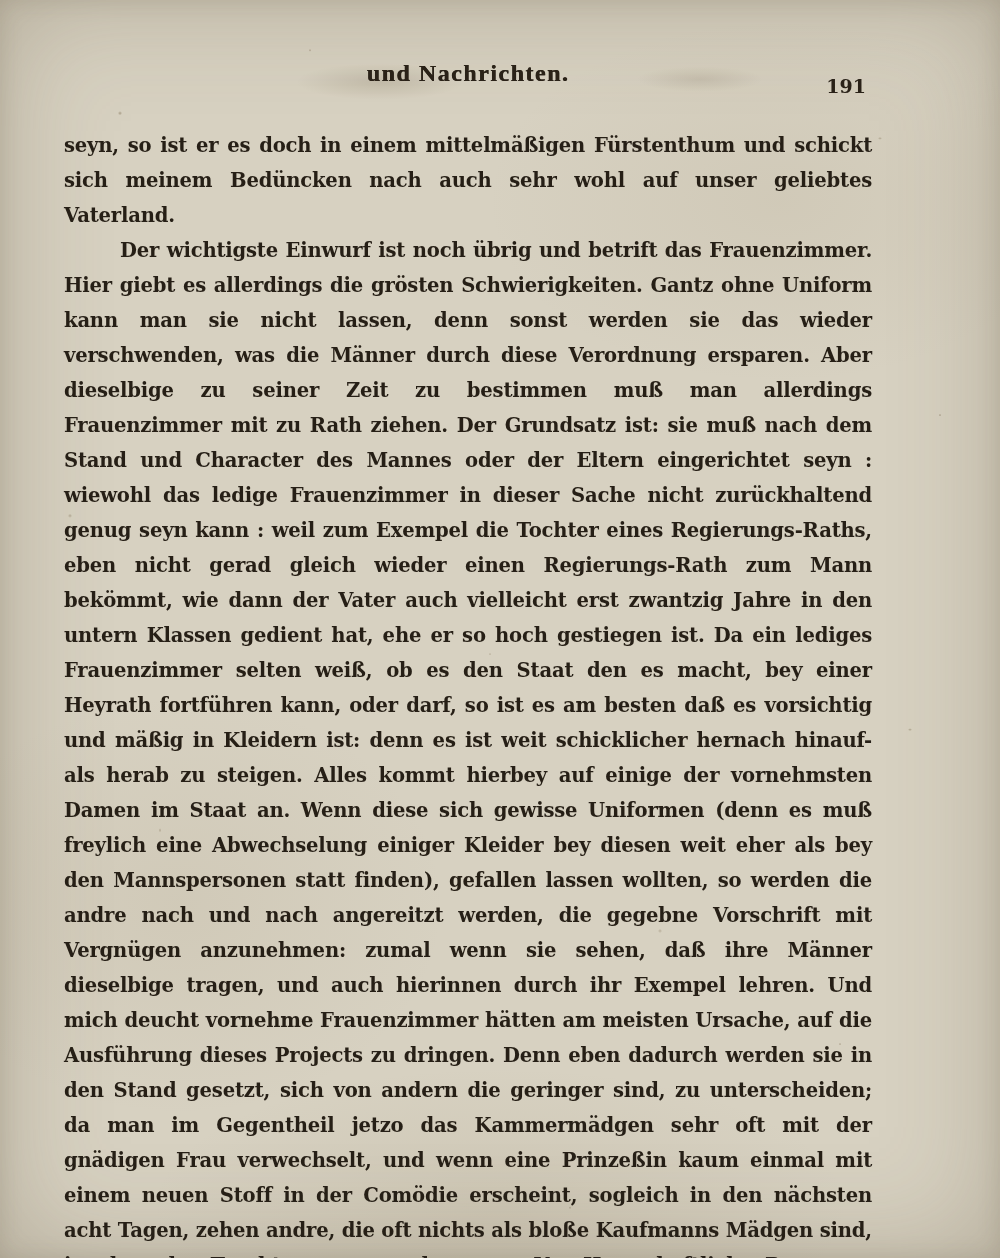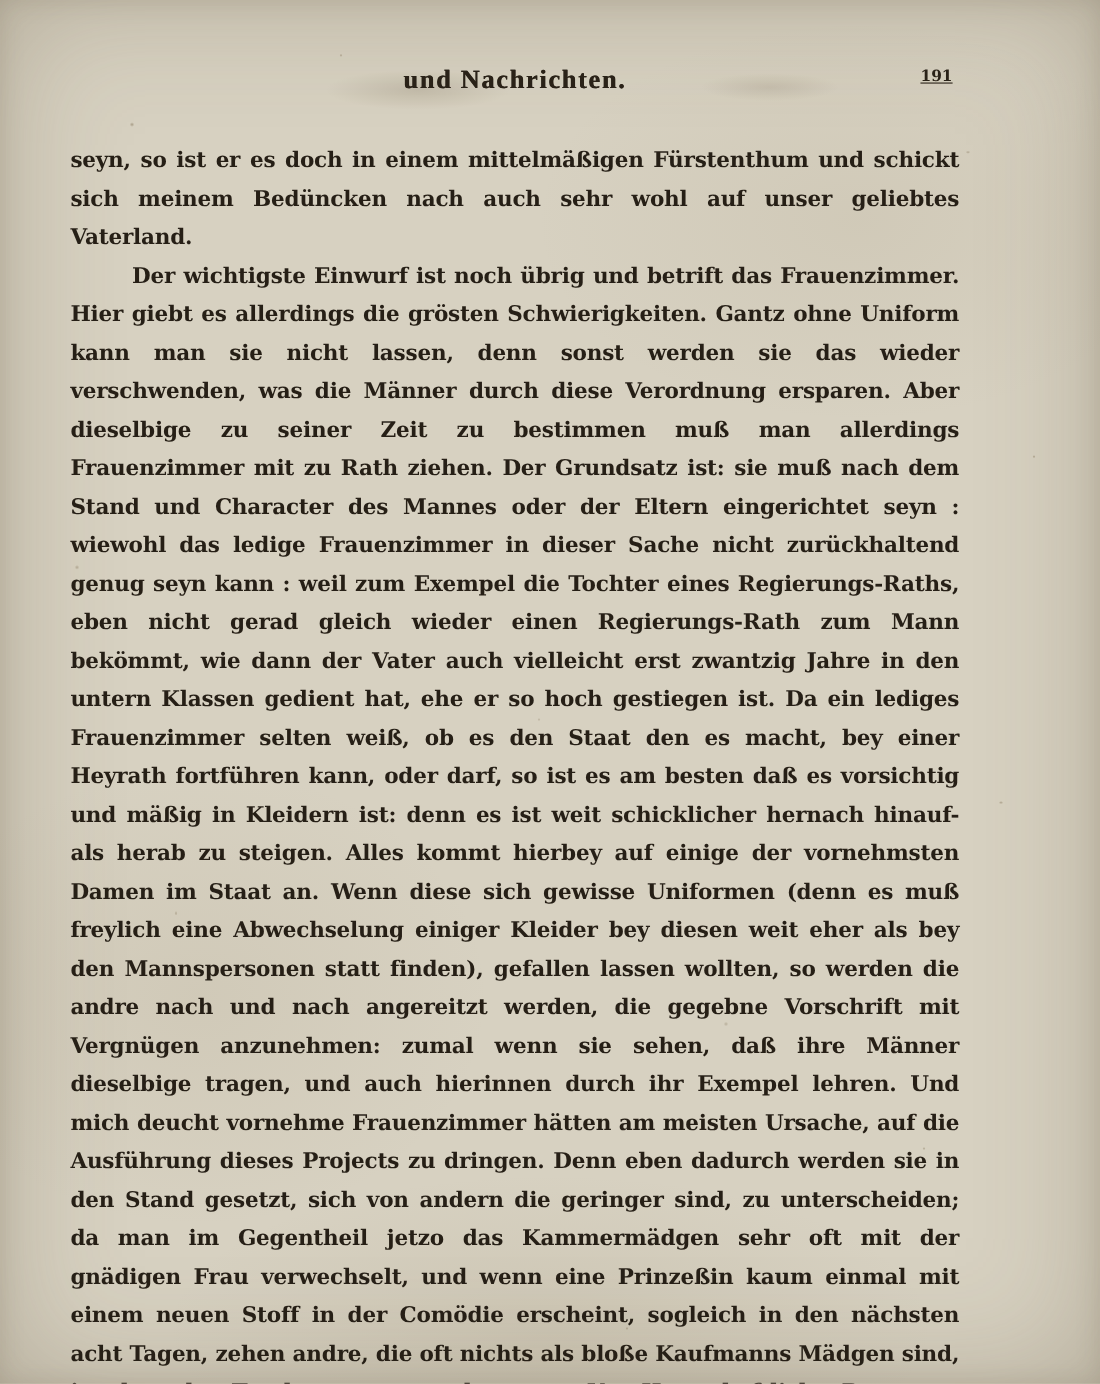--- a/index.html
+++ b/index.html
@@ -67,24 +67,23 @@
     display: inline-block;
     font-size: 24px;
     font-weight: bold;
     letter-spacing: 1.5px;
     text-shadow: 0.4px 0 0 currentColor;
     font-family: Liberation Serif, serif;
   }
   .page-number {
     position: absolute;
     right: 6px;
-    top: 2px;
-    font-size: 14px;
+    top: 15px;
+    font-size: 19px;
     font-weight: bold;
-    text-decoration: underline;
   }
 
   .body-text {
     margin-top: 28px;
     font-size: 19.6px;
     line-height: 35px;
     font-weight: bold;
     text-align: justify;
     letter-spacing: -0.2px;
     color: #261f16;

